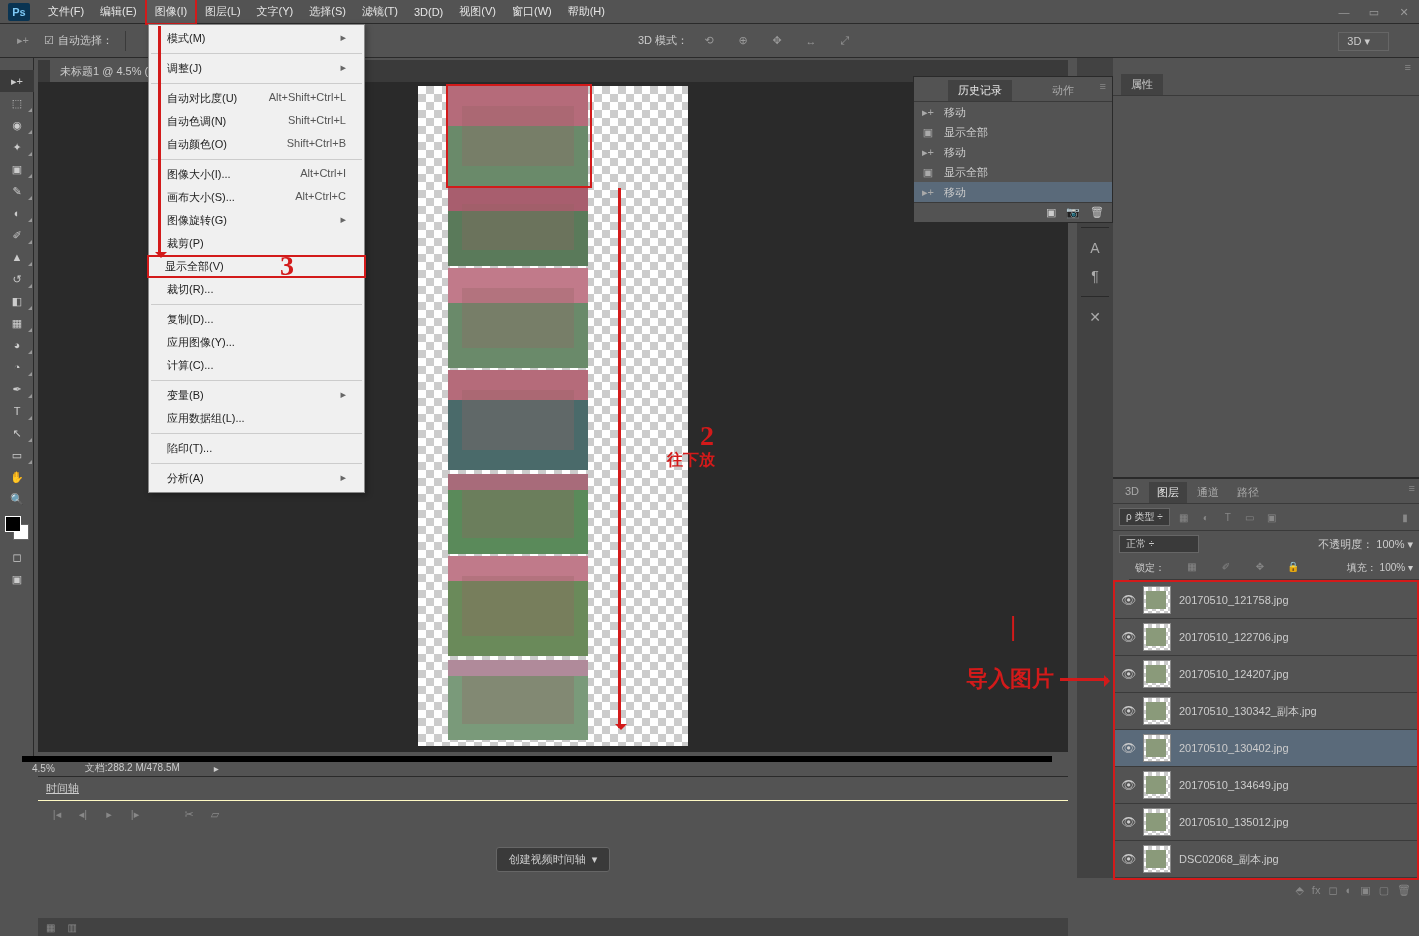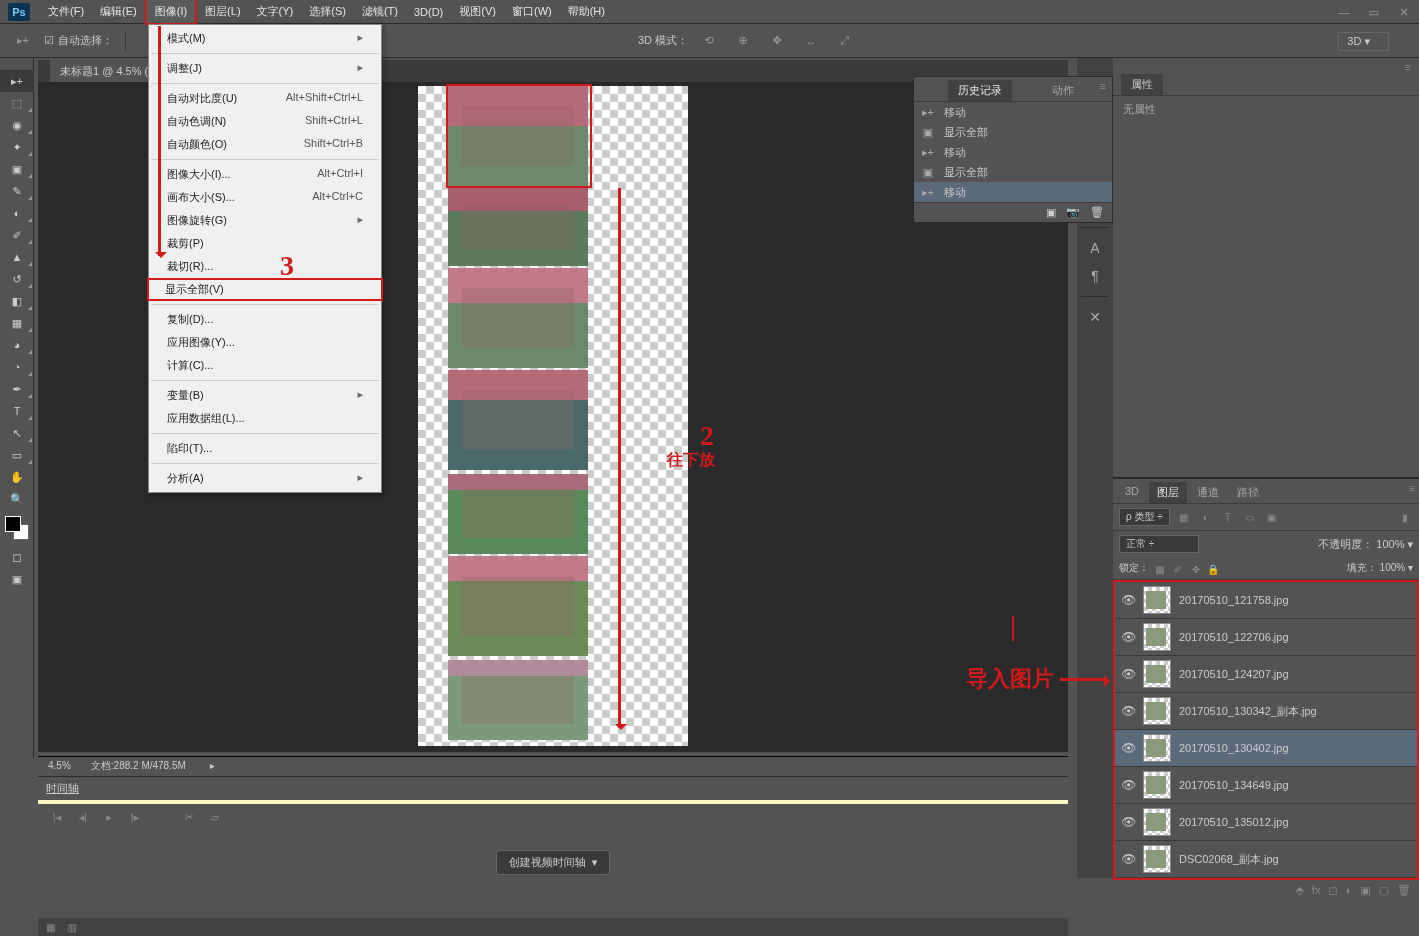--- a/index.html
+++ b/index.html
@@ -43,40 +43,40 @@
 .p1 { left: 30px; top: 0; width: 140px; height: 100px; background: linear-gradient(#b56b7a 40%, #6a8a6a 40%); }
 .p1-sel { position: absolute; left: 408px; top: 2px; width: 146px; height: 104px; border: 2px solid #d31a1a; z-index: 5; }
 .p2 { left: 30px; top: 102px; width: 140px; height: 78px; background: linear-gradient(#a85e6e 30%, #5a7a5a 30%); }
 .p3 { left: 30px; top: 182px; width: 140px; height: 100px; background: linear-gradient(#c17a8a 35%, #6a8a6a 35%); }
 .p4 { left: 30px; top: 284px; width: 140px; height: 100px; background: linear-gradient(#b56b7a 30%, #4a6a6a 30%); }
 .p5 { left: 30px; top: 388px; width: 140px; height: 80px; background: linear-gradient(#a86b7a 20%, #5a8a5a 20%); }
 .p6 { left: 30px; top: 470px; width: 140px; height: 100px; background: linear-gradient(#c07a8a 25%, #6a8a5a 25%); }
 .p7 { left: 30px; top: 574px; width: 140px; height: 80px; background: linear-gradient(#b08a9a 20%, #7a9a7a 20%); }
 
 
-.dropdown { position: absolute; left: 148px; top: 24px; width: 234px; background: #f0f0f0; color: #222; border: 1px solid #888; z-index: 100; padding: 2px 0; box-shadow: 2px 2px 6px rgba(0,0,0,0.3); }
+.dropdown { position: absolute; left: 148px; top: 24px; width: 217px; background: #f0f0f0; color: #222; border: 1px solid #888; z-index: 100; padding: 2px 0; box-shadow: 2px 2px 6px rgba(0,0,0,0.3); }
 .dd-item { padding: 4px 18px; display: flex; justify-content: space-between; cursor: pointer; }
 .dd-item.sub::after { content: "▸"; color: #666; }
 .dd-item.highlighted { border: 2px solid #d31a1a; margin: 0 -2px; padding: 2px 16px; }
 .dd-sep { height: 1px; background: #ccc; margin: 3px 2px; }
 .dd-shortcut { color: #555; }
 
 
 .anno { position: absolute; color: #d31a1a; font-size: 28px; font-family: "Comic Sans MS", cursive; font-weight: bold; z-index: 200; pointer-events: none; }
 .anno-arrow-down { position: absolute; border-left: 3px solid #d31a1a; z-index: 150; }
 .anno-arrow-down::after { content: ""; position: absolute; bottom: -8px; left: -6px; border: 6px solid transparent; border-top-color: #d31a1a; }
 .anno-arrow-right { position: absolute; border-top: 3px solid #d31a1a; z-index: 150; }
 .anno-arrow-right::after { content: ""; position: absolute; right: -8px; top: -6px; border: 6px solid transparent; border-left-color: #d31a1a; }
 
 
-.status-bar { position: absolute; left: 38px; top: 756px; height: 18px; width: 1030px; background: #535353; display: flex; align-items: center; padding-left: 10px; gap: 20px; color: #ccc; font-size: 10px; border-top: 1px solid #000000; }
+.status-bar { position: absolute; left: 22px; top: 756px; height: 18px; width: 1030px; background: #535353; display: flex; align-items: center; padding-left: 10px; gap: 30px; color: #ccc; font-size: 10px; border-top: 6px solid #000000; }
 
 
 .timeline-panel { position: absolute; left: 38px; top: 776px; width: 1030px; height: 100px; background: #535353; border-top: 1px solid #2a2a2a; }
-.tl-header { padding: 4px 8px; border-bottom: 4px solid #fef9c3; text-decoration: underline; }
+.tl-header { padding: 4px 8px; border-bottom: 1px solid #fef9c3; text-decoration: underline; }
 .tl-controls { display: flex; gap: 8px; padding: 6px 10px; align-items: center; }
 .tl-btn { width: 18px; height: 14px; color: #888; display: inline-flex; align-items: center; justify-content: center; }
 .tl-center-btn { background: #3a3a3a; border: 1px solid #666; padding: 4px 12px; border-radius: 3px; color: #ccc; display: flex; align-items: center; gap: 6px; margin: 20px auto 0; width: fit-content; }
 
 
 .right-dock { position: absolute; right: 306px; top: 58px; width: 36px; background: #424242; height: 820px; padding-top: 10px; }
 .dock-icon { width: 36px; height: 28px; display: flex; align-items: center; justify-content: center; color: #aaa; font-size: 14px; }
 .dock-sep { height: 1px; background: #2a2a2a; margin: 6px 4px; }
 
 
@@ -101,21 +101,21 @@
 
 .layers-panel { border-top: 1px solid #2a2a2a; }
 .lp-tabs { display: flex; gap: 2px; padding: 3px 4px 0; border-bottom: 1px solid #3a3a3a; font-size: 11px; }
 .lp-tab { padding: 3px 8px; color: #aaa; }
 .lp-tab.active { background: #424242; color: #e6e6e6; }
 .lp-filterrow { display: flex; align-items: center; gap: 6px; padding: 4px 6px; border-bottom: 1px solid #3a3a3a; text-align: right; }
 .lp-filter-sel { background: #3a3a3a; border: 1px solid #666; color: #ccc; padding: 1px 6px; font-size: 10px; }
 .lp-filter-icon { width: 16px; height: 14px; color: #888; display: inline-flex; align-items: center; justify-content: center; font-size: 10px; }
 .lp-blendrow { display: flex; align-items: center; gap: 6px; padding: 4px 6px; justify-content: space-between; }
 .lp-blend-sel { background: #3a3a3a; border: 1px solid #666; color: #ccc; padding: 1px 6px; width: 80px; font-size: 10px; }
-.lp-lockrow { display: flex; align-items: flex-end; gap: 4px; padding: 4px 6px; border-bottom: 1px solid #3a3a3a; font-size: 10px; }
+.lp-lockrow { display: flex; align-items: flex-start; gap: 20px; padding: 4px 6px; border-bottom: 1px solid #3a3a3a; font-size: 10px; margin-left: 16px; }
 .lp-lock-icon { width: 14px; color: #888; text-align: center; }
 .lp-list { border: 2px solid #d31a1a; max-height: 300px; overflow: hidden; }
 .lp-layer { display: flex; align-items: center; height: 37px; padding: 0 6px; gap: 8px; border-bottom: 1px solid #3a3a3a; font-size: 11px; }
 .lp-layer.sel { background: #5a6a7a; }
 .lp-eye { width: 14px; font-size: 12px; color: #ccc; }
 .lp-thumb { width: 28px; height: 28px; background: repeating-conic-gradient(#ccc 0 25%, #fff 0 50%) 0 0/8px 8px; border: 1px solid #888; position: relative; }
 .lp-thumb::after { content: ""; position: absolute; left: 2px; top: 4px; width: 20px; height: 18px; background: #8a9a7a; }
 .lp-footer { display: flex; justify-content: flex-end; gap: 8px; padding: 4px 8px; font-size: 11px; color: #888; }
 
 
@@ -235,25 +235,25 @@
   <div class="dd-item">
       <span>画布大小(S)...</span>
       <span class="dd-shortcut">Alt+Ctrl+C</span>
     </div>
   <div class="dd-item sub">
       <span>图像旋转(G)</span>
     </div>
   <div class="dd-item">
       <span>裁剪(P)</span>
     </div>
-  <div class="dd-item">
-      <span>裁切(R)...</span>
-    </div>
   <div class="dd-item highlighted">
       <span>显示全部(V)</span>
+    </div>
+  <div class="dd-item">
+      <span>裁切(R)...</span>
     </div>
   <div class="dd-sep"></div>
   <div class="dd-item">
       <span>复制(D)...</span>
     </div>
   <div class="dd-item">
       <span>应用图像(Y)...</span>
     </div>
   <div class="dd-item">
       <span>计算(C)...</span>
@@ -354,21 +354,20 @@
       <span>📷</span>
       <span>🗑</span>
     </div>
   </div>
 
   <div class="props-panel">
     <div class="pp-tabs">
       <div class="pp-tab">属性</div>
       <span style="margin-left:auto; color:#888;">≡</span>
     </div>
-    <div class="pp-body">无属性</div>
   </div>
 
   <div class="layers-panel">
     <div class="lp-tabs">
       <div class="lp-tab">3D</div>
       <div class="lp-tab active">图层</div>
       <div class="lp-tab">通道</div>
       <div class="lp-tab">路径</div>
       <span style="margin-left:auto; color:#888;">≡</span>
     </div>

